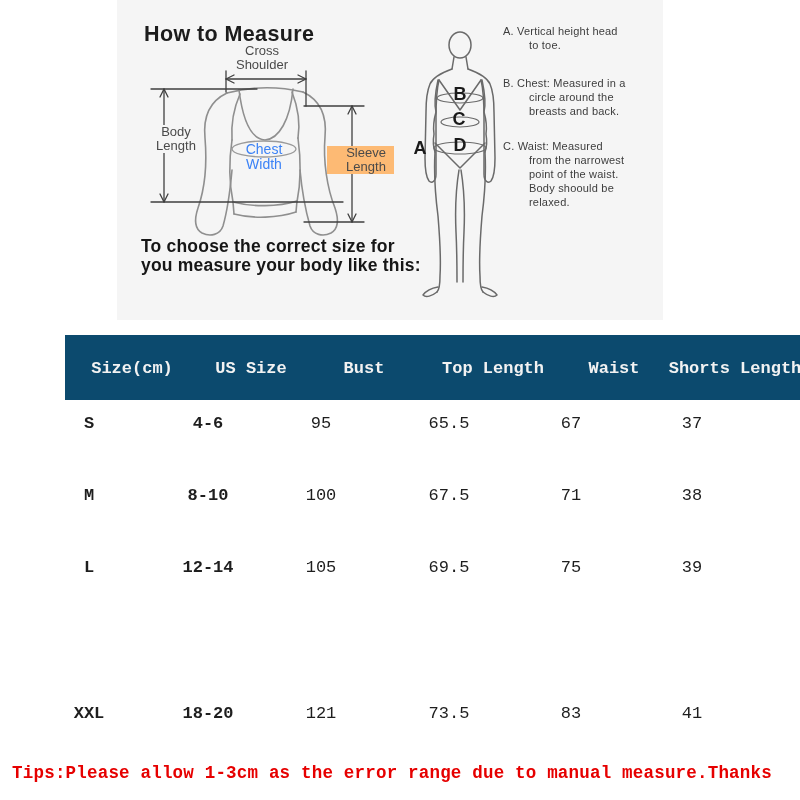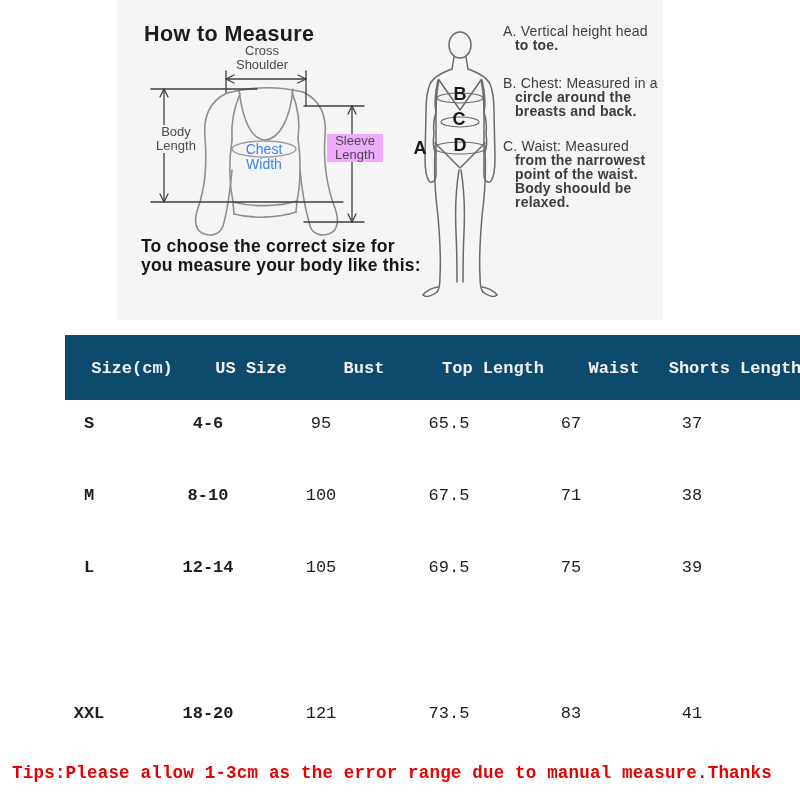--- a/index.html
+++ b/index.html
@@ -6,30 +6,30 @@
   .page{position:relative;width:800px;height:800px;background:#ffffff;overflow:hidden;
         font-family:"Liberation Sans",sans-serif;}
   .panel{position:absolute;left:117px;top:0;width:546px;height:320px;background:#f5f5f5;}
   svg.lineart{position:absolute;left:0;top:0;}
   .abs{position:absolute;}
   .t-title{left:144px;top:22px;font-size:21.5px;font-weight:bold;color:#1c1c1c;letter-spacing:.4px;white-space:nowrap;}
   .lbl{font-size:13px;line-height:14px;color:#4a4a4a;text-align:center;white-space:pre-line;}
   .lbl-cross{left:222px;top:44px;width:80px;text-align:center;}
   .lbl-bodylen{left:138px;top:125px;width:52px;background:#f5f5f5;margin-left:12px;}
   .lbl-chest{left:234px;top:142px;width:60px;font-size:14px;line-height:15px;color:#3b82f6;}
-  .lbl-sleeve{left:327px;top:134px;width:56px;background:#f0abfc;}
+  .lbl-sleeve{left:327px;top:146px;width:56px;background:#fdba74;padding-left:11px;}
   .t-instruction{left:141px;top:237px;font-size:17.5px;line-height:19px;font-weight:bold;color:#161616;white-space:pre-line;letter-spacing:.2px;}
   .marker{font-weight:bold;color:#1a1a1a;font-size:18px;line-height:18px;text-align:center;width:16px;}
   .marker-a{left:412px;top:139px;}
   .marker-b{left:452px;top:85px;background:#ffffff00;}
   .marker-c{left:451px;top:110px;}
   .marker-d{left:452px;top:136px;}
-  .step{left:503px;font-size:14px;line-height:14px;color:#3d3d3d;letter-spacing:.2px;}
+  .step{left:503px;font-size:11px;line-height:14px;color:#3d3d3d;letter-spacing:.2px;}
   .step .mline{white-space:nowrap;}
-  .step .mline.cont{margin-left:12px;font-weight:bold;}
+  .step .mline.cont{margin-left:26px;}
   .step-a{top:24px;}.step-b{top:76px;}.step-c{top:139px;}.step-d{top:233px;}
   .thead{left:22px;top:335px;width:741px;height:65px;background:#0c4a6e;margin-left:43px;}
   .trow{left:22px;width:741px;height:24px;}
   .cell{position:absolute;text-align:center;font-family:"Liberation Mono",monospace;font-size:17px;
         top:50%;transform:translateY(-50%);white-space:nowrap;}
   .thead .cell{color:#f2f2f2;font-weight:bold;}
   .trow .cell{color:#1e1e1e;}
   .trow .cell.b{font-weight:bold;}
   .c1{left:17px;width:100px;}.c2{left:136px;width:100px;}.c3{left:249px;width:100px;}
   .c4{left:377px;width:100px;}.c5{left:499px;width:100px;}.c6{left:600px;width:140px;}

